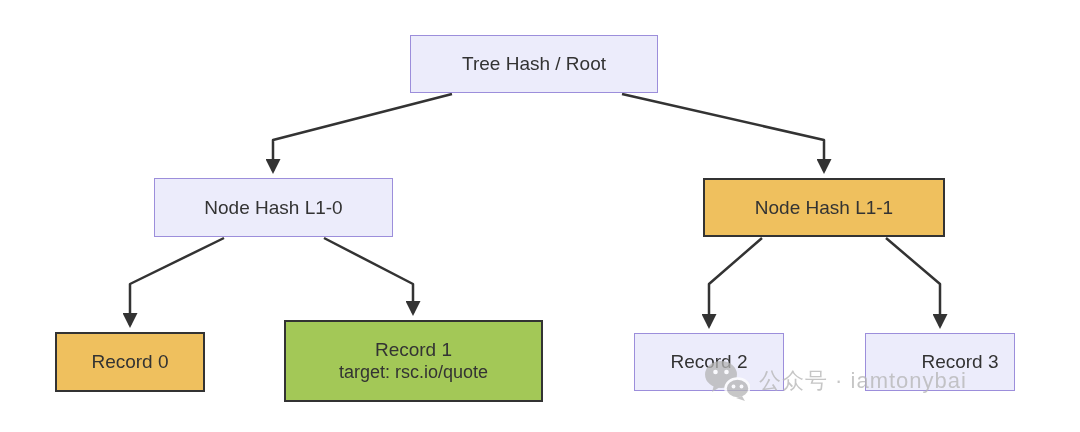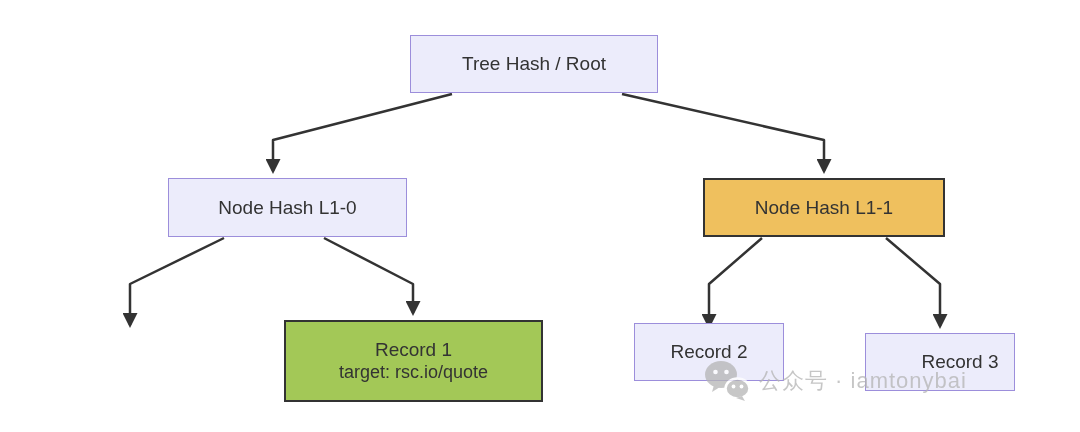--- a/index.html
+++ b/index.html
@@ -21,25 +21,25 @@
     justify-content: center;
     border-style: solid;
     color: #333333;
     font-size: 19px;
     line-height: 1.22;
     text-align: center;
     z-index: 2;
   }
   .node .sublabel { font-size: 18px; }
   .node-root   { left: 410px; top: 35px;  width: 248px; height: 58px; }
-  .node-l10    { left: 168px; top: 178px; width: 239px; height: 59px; }
+  .node-l10    { left: 154px; top: 178px; width: 239px; height: 59px; }
   .node-l11    { left: 703px; top: 178px; width: 242px; height: 59px; }
   .node-r0     { left: 55px;  top: 332px; width: 150px; height: 60px; }
   .node-r1     { left: 284px; top: 320px; width: 259px; height: 82px; }
-  .node-r2     { left: 634px; top: 323px; width: 150px; height: 58px; align-items: center; }
+  .node-r2     { left: 634px; top: 333px; width: 150px; height: 58px; align-items: center; }
   .node-r3     { left: 865px; top: 333px; width: 150px; height: 58px; }
   .watermark {
     position: absolute;
     left: 704px;
     top: 360px;
     display: flex;
     align-items: center;
     gap: 9px;
     z-index: 3;
     opacity: 0.75;
@@ -78,20 +78,23 @@
   </div>
 
   <div class="node node-l10" style="background: rgb(236, 236, 251); border-color: rgb(156, 142, 219); border-width: 1.5px; color: rgb(51, 51, 51);">
     <span>Node Hash L1-0</span>
   </div>
 
   <div class="node node-l11" style="background: rgb(239, 192, 94); border-color: rgb(51, 51, 51); border-width: 2.5px; color: rgb(51, 51, 51);">
     <span>Node Hash L1-1</span>
   </div>
 
+  <div class="node node-r0" style="background: rgb(239, 192, 94); border-color: rgb(51, 51, 51); border-width: 2.5px; color: rgb(51, 51, 51);">
+    <span>Record 0</span>
+  </div>
 
   <div class="node node-r1" style="background: rgb(163, 200, 87); border-color: rgb(51, 51, 51); border-width: 2.5px; color: rgb(51, 51, 51);">
     <span>Record 1</span>
     <span class="sublabel">target: rsc.io/quote</span>
   </div>
 
   <div class="node node-r2" style="background: rgb(236, 236, 251); border-color: rgb(156, 142, 219); border-width: 1.5px; color: rgb(51, 51, 51);">
     <span>Record 2</span>
   </div>
 

